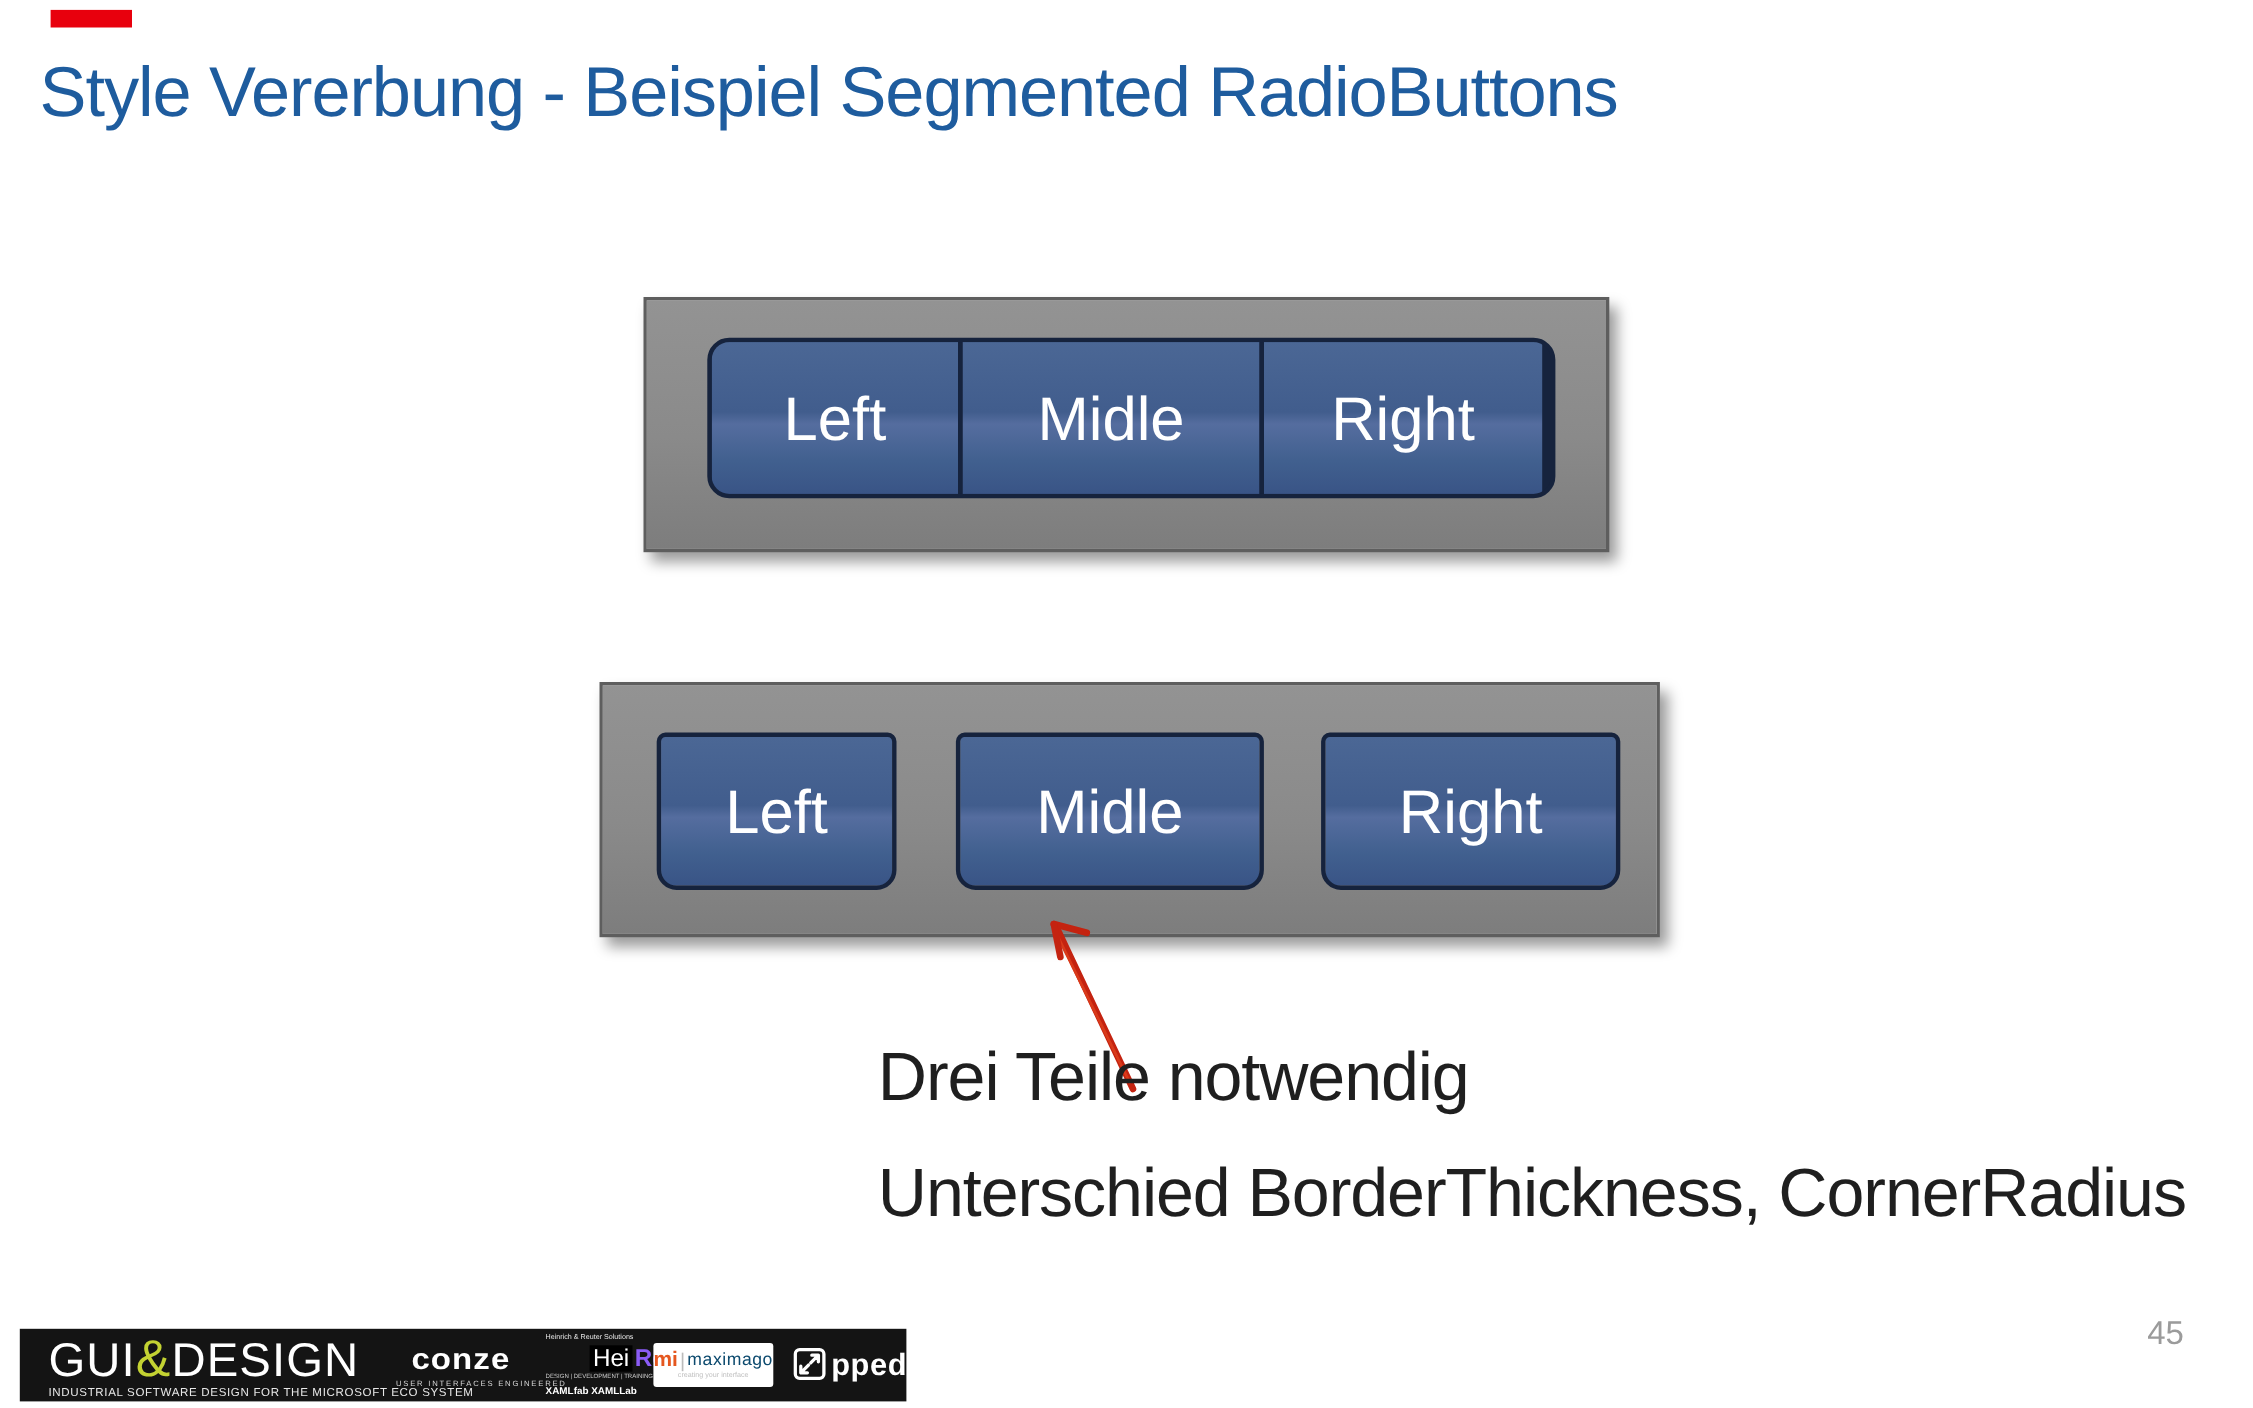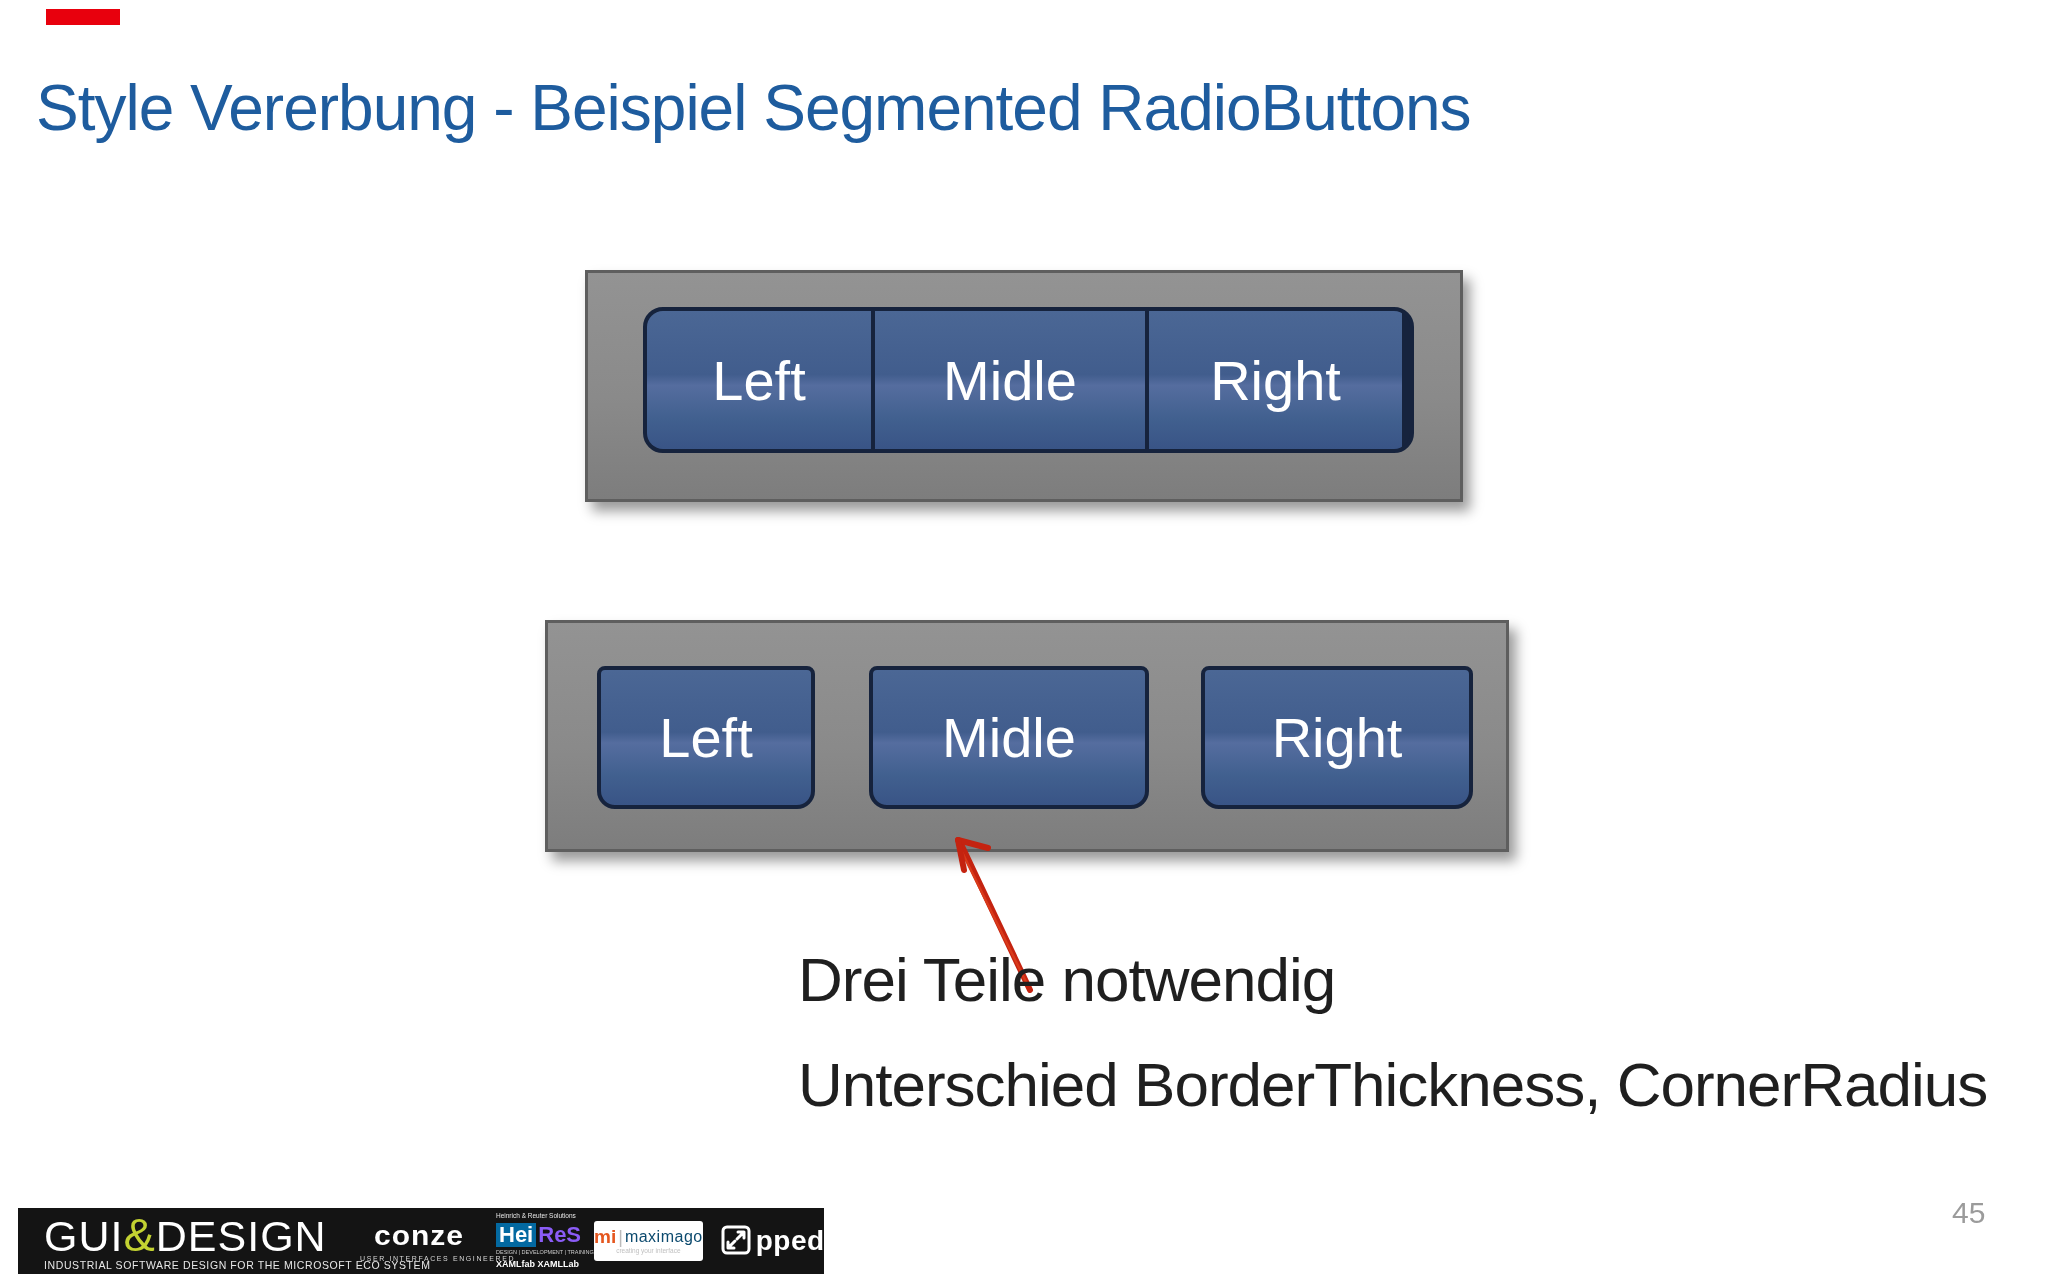--- a/index.html
+++ b/index.html
@@ -9,21 +9,21 @@
     font-family:"Liberation Sans", sans-serif; overflow:hidden;
   }
 
   
   .red-marker { position:absolute; left:46px; top:9px; width:74px; height:16px; background:#e8000d; }
 
   
   .title {
     position:absolute; left:36px; top:46px;
     font-size:64px; font-weight:300; letter-spacing:-1px;
-    color:#1e5c9e; white-space:nowrap;margin-top:25px;
+    color:#1e5c9e; white-space:nowrap;
   }
 
   
   .panel {
     position:absolute; background:linear-gradient(180deg,#939393 0%,#8a8a8a 55%,#7d7d7d 100%);
     border:3px solid #5e5e5e; box-shadow:7px 9px 12px rgba(0,0,0,0.40);
   }
   .panel1 { left:585px; top:270px; width:878px; height:232px; }
   .panel2 { left:545px; top:620px; width:964px; height:232px; }
 
@@ -77,21 +77,21 @@
   .gd-amp { color:#c3d232; font-size:47px; font-weight:400; }
   .gd-tag { color:#e8e8e8; font-size:10.5px; letter-spacing:0.6px; margin-top:2px; white-space:nowrap; }
 
   .conze { margin-left:24px; width:118px; text-align:center; line-height:1; }
   .conze-word { color:#ffffff; font-weight:bold; font-size:30px; letter-spacing:1px; transform:scaleY(0.9); }
   .conze-tag { color:#d8d8d8; font-size:7px; letter-spacing:1.6px; margin-top:4px; white-space:nowrap; }
 
   .heires { margin-left:18px; width:82px; line-height:1; }
   .hr-top { color:#e8e8e8; font-size:6.5px; white-space:nowrap; margin-bottom:3px; }
   .hr-main { display:flex; align-items:center; }
-  .hr-hei { background:#0369a1; color:#ffffff; font-weight:bold; font-size:22px; padding:1px 3px; }
+  .hr-hei { background:#000000; color:#ffffff; font-weight:normal; font-size:22px; padding:1px 3px;margin-left:40px; }
   .hr-res { color:#8b5cf6; font-weight:bold; font-size:22px; padding-left:2px; }
   .hr-mid { color:#cccccc; font-size:5.5px; margin-top:3px; white-space:nowrap; }
   .hr-bot { color:#ffffff; font-size:9px; font-weight:bold; margin-top:5px; white-space:nowrap; }
 
   .maximago {
     margin-left:16px; width:116px; height:40px; background:#ffffff; border-radius:3px;
     display:flex; flex-direction:column; align-items:center; justify-content:center; line-height:1;
   }
   .mx-row { display:flex; align-items:center; }
   .mx-mi { color:#e5571f; font-weight:bold; font-size:19px; }

